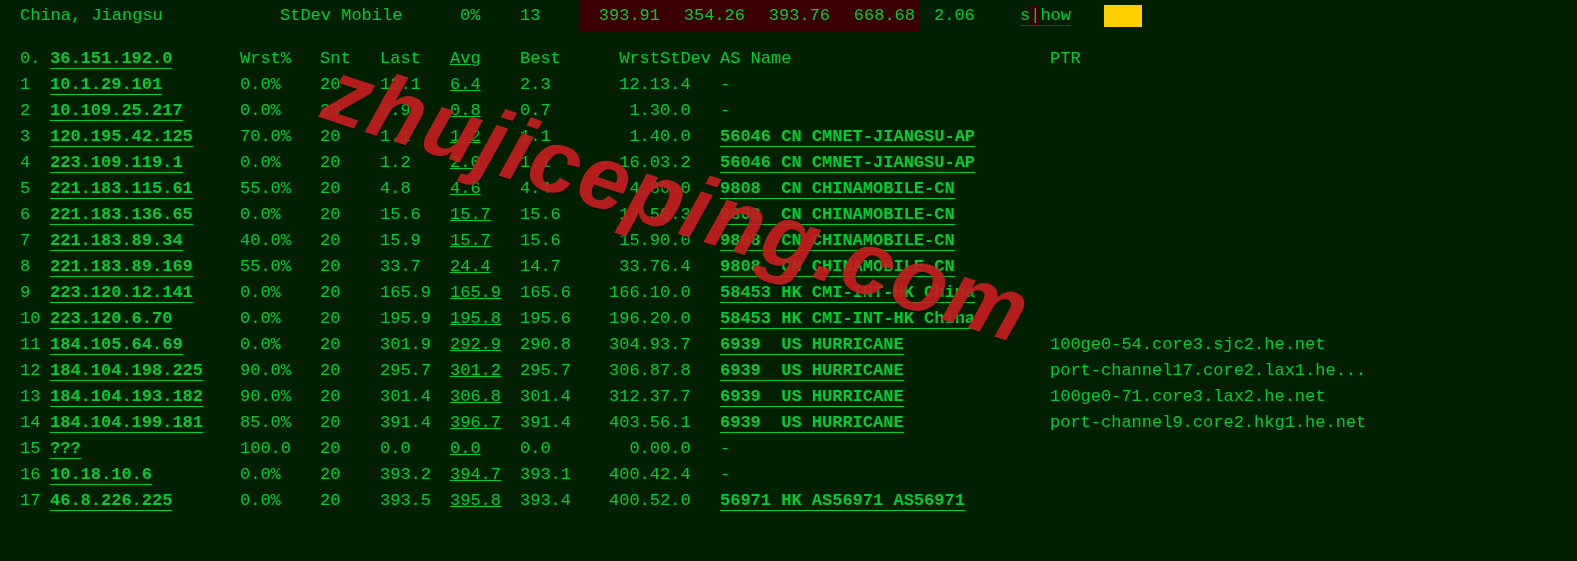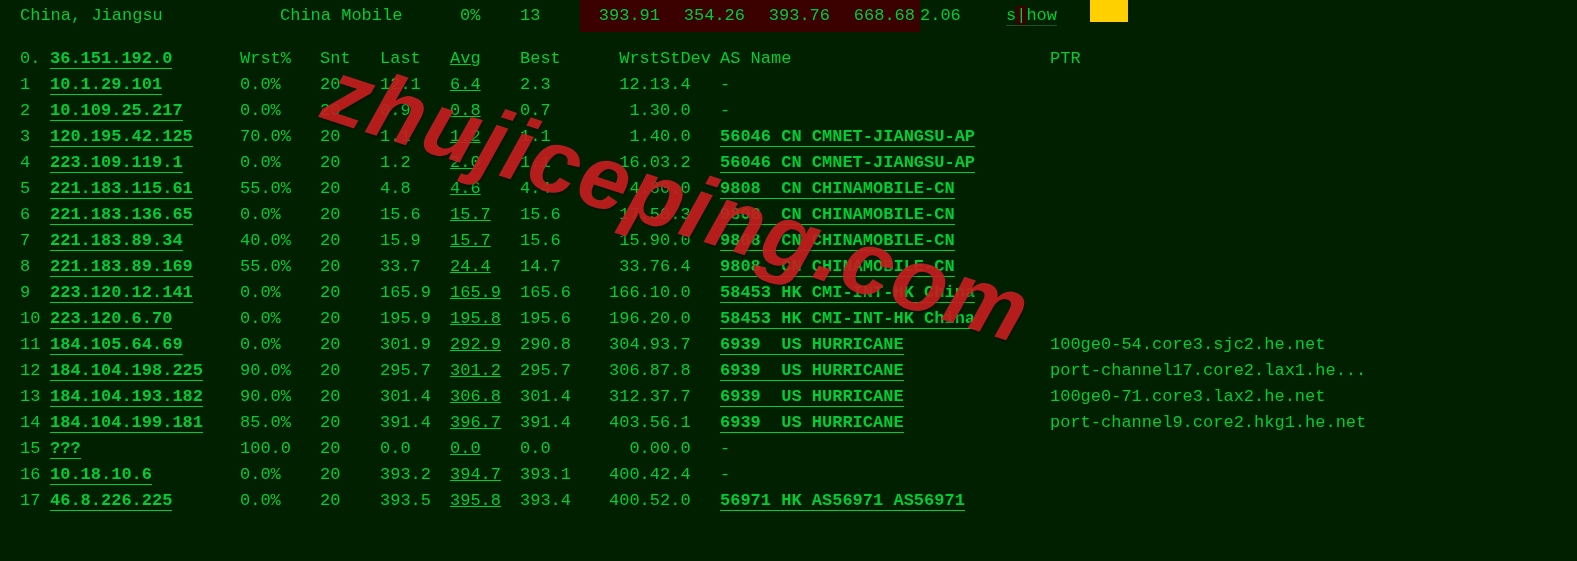--- a/index.html
+++ b/index.html
@@ -15,20 +15,21 @@
     position: relative;
   }
   .container {
     position: relative;
     width: 1577px;
     height: 561px;
     background: #002000;
   }
   .header-row {
     display: flex;
+    align-items: center;
     height: 32px;
     line-height: 32px;
     white-space: pre;
   }
   .hdr-location {
     padding-left: 20px;
     width: 280px;
     box-sizing: border-box;
   }
   .hdr-isp {
@@ -45,20 +46,21 @@
     display: flex;
     align-items: center;
   }
   .hdr-lat {
     width: 80px;
     text-align: right;
     padding: 0 5px 0 0;
   }
   .hdr-stdev {
     width: 60px;
+    padding-left: 14px;
   }
   .hdr-show {
     padding-left: 26px;
     width: 70px;
   }
   .u1 { border-bottom: 1px solid #14532d; }
   .yellow-box {
     display: inline-block;
     width: 38px;
     height: 22px;
@@ -104,21 +106,21 @@
     text-shadow: 2px 2px 0 rgba(0,0,0,0.2);
     white-space: nowrap;
   }
 </style>
 </head>
 <body>
 <div class="container">
 
   <div class="header-row">
     <span class="hdr-location">China, Jiangsu</span>
-    <span class="hdr-isp">China Mobile</span>
+    <span class="hdr-isp">StDev Mobile</span>
     <span class="hdr-pct">0%</span>
     <span class="hdr-count">13</span>
     <span class="hdr-latencies">
       <span class="hdr-lat">393.91</span>
       <span class="hdr-lat">354.26</span>
       <span class="hdr-lat">393.76</span>
       <span class="hdr-lat">668.68</span>
     </span>
     <span class="hdr-stdev">2.06</span>
     <span class="hdr-show"><span class="u1"><span>s</span><span style="background:#3b0000;">|</span><span>how</span></span></span>

